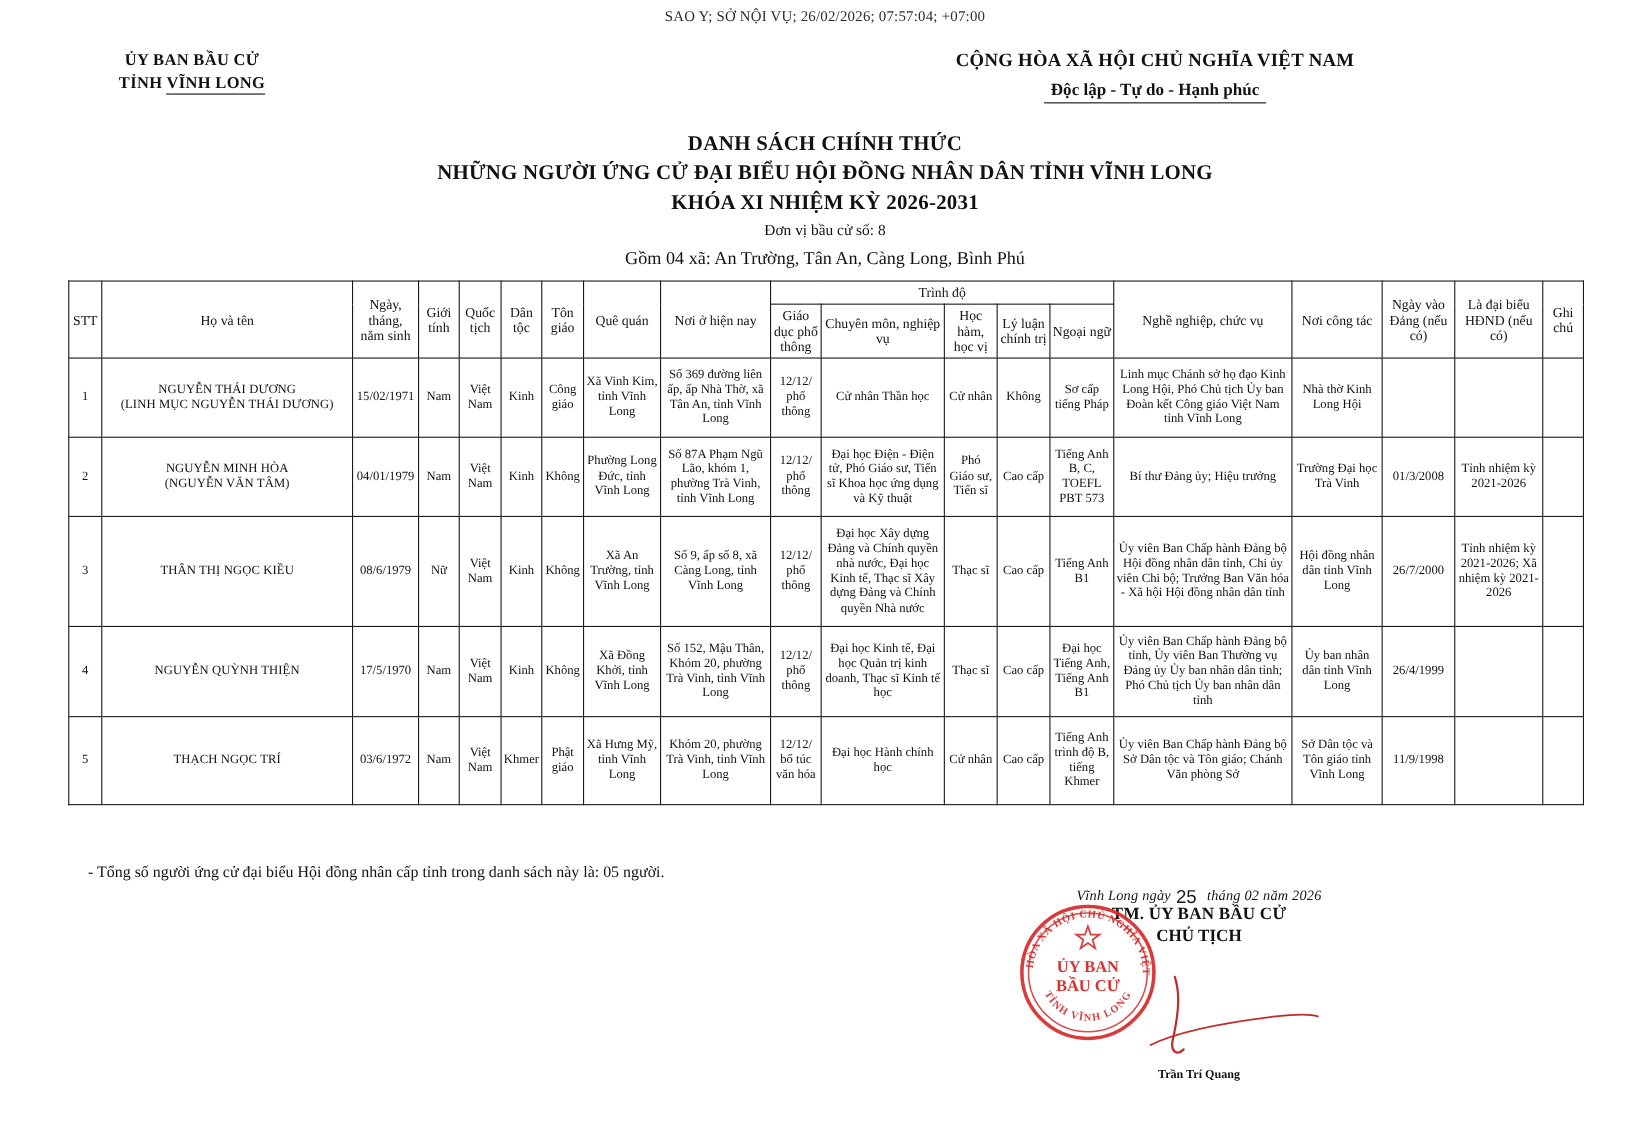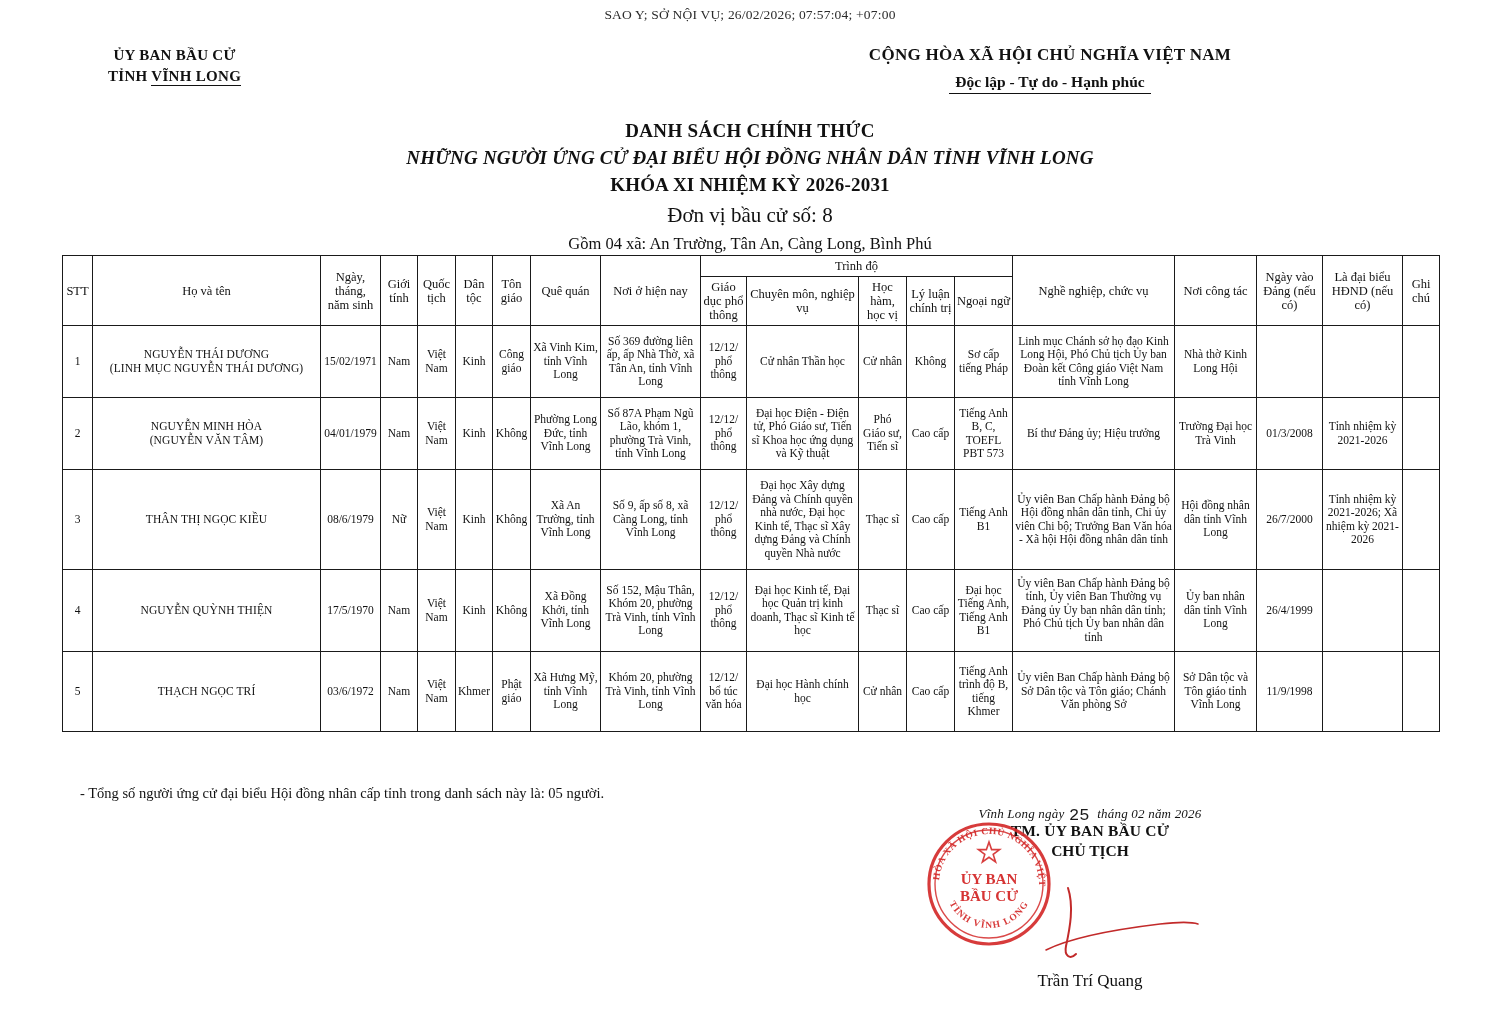--- a/index.html
+++ b/index.html
@@ -84,23 +84,23 @@
 
   
   .title-block {
     position: absolute;
     top: 120px;
     left: 0;
     width: 1500px;
     text-align: center;
   }
   .t1 { font-weight: bold; font-size: 19px; letter-spacing: 0.3px; }
-  .t2 { font-weight: bold; font-size: 19px; letter-spacing: 0.2px; margin-top: 5px; font-style: italic;}
+  .t2 { font-weight: bold; font-size: 19px; letter-spacing: 0.2px; margin-top: 5px;}
   .t3 { font-weight: bold; font-size: 19px; letter-spacing: 0.2px; margin-top: 5px;}
-  .t4 { font-size: 21px; margin-top: 7px; }
+  .t4 { font-size: 14px; margin-top: 7px; }
   .t5 { font-size: 16.5px; margin-top: 6px; }
 
   
   .table-wrap {
     position: absolute;
     top: 255px;
     left: 62px;
     width: 1377px;
   }
   table.roster {
@@ -187,22 +187,22 @@
     font-weight: bold;
     font-size: 15.5px;
     letter-spacing: 0.2px;
   }
   .sig .role {
     font-weight: bold;
     font-size: 15.5px;
     margin-top: 2px;
   }
   .sig .signer {
-    font-weight: normal;
-    font-size: 17px;
+    font-weight: bold;
+    font-size: 11px;
     position: absolute;
     top: 165px;
     left: 0;
     width: 420px;
   }
 
   
   .seal {
     position: absolute;
     top: 820px;
@@ -221,21 +221,21 @@
     width: 160px;
     height: 90px;
     pointer-events: none;
   }
   .handdate {
     position: absolute;
     top: 806px;
     left: 1069px;
     font-size: 17px;
     color: #1a1a1a;
-    font-family: Liberation Mono, monospace;
+    font-family: Liberation Sans, sans-serif;
   }
 </style>
 </head>
 <body>
 
 <div class="page">
 
   <div class="sao-y">SAO Y; SỞ NỘI VỤ; 26/02/2026; 07:57:04; +07:00</div>
 
   <div class="letterhead">

